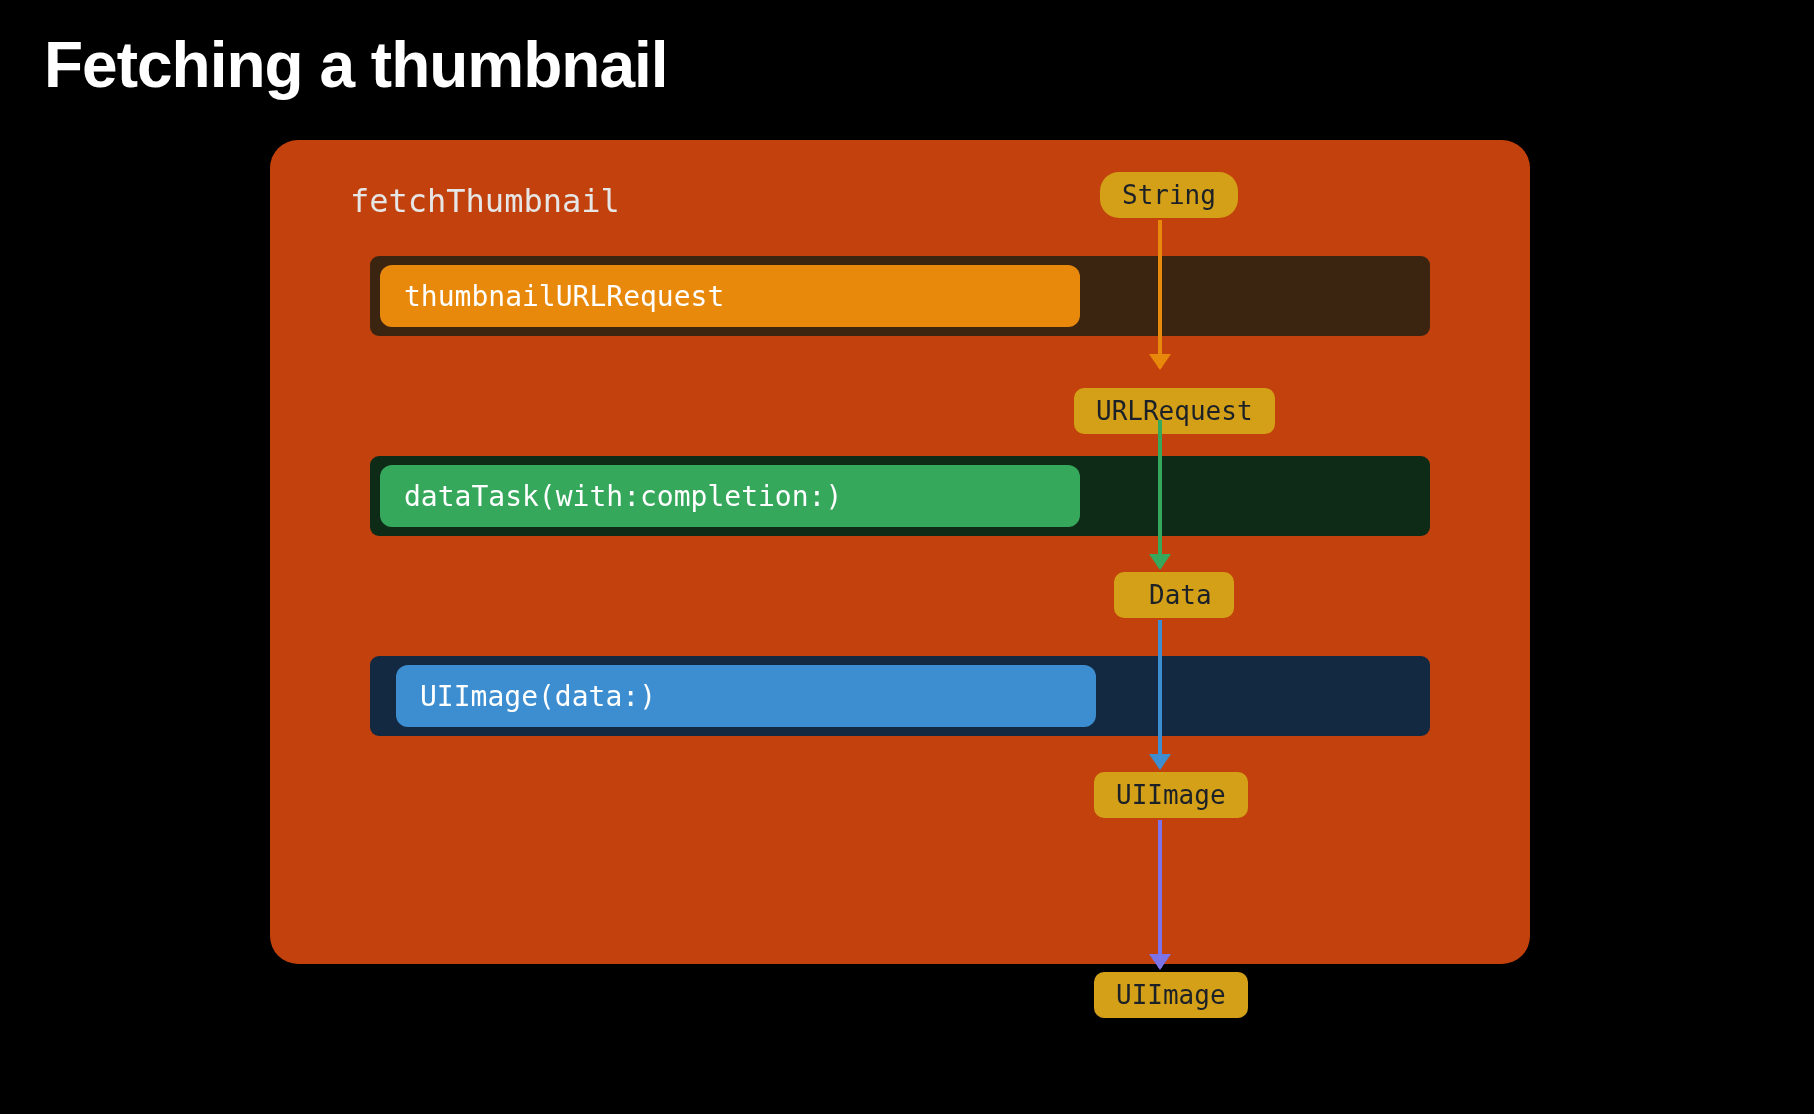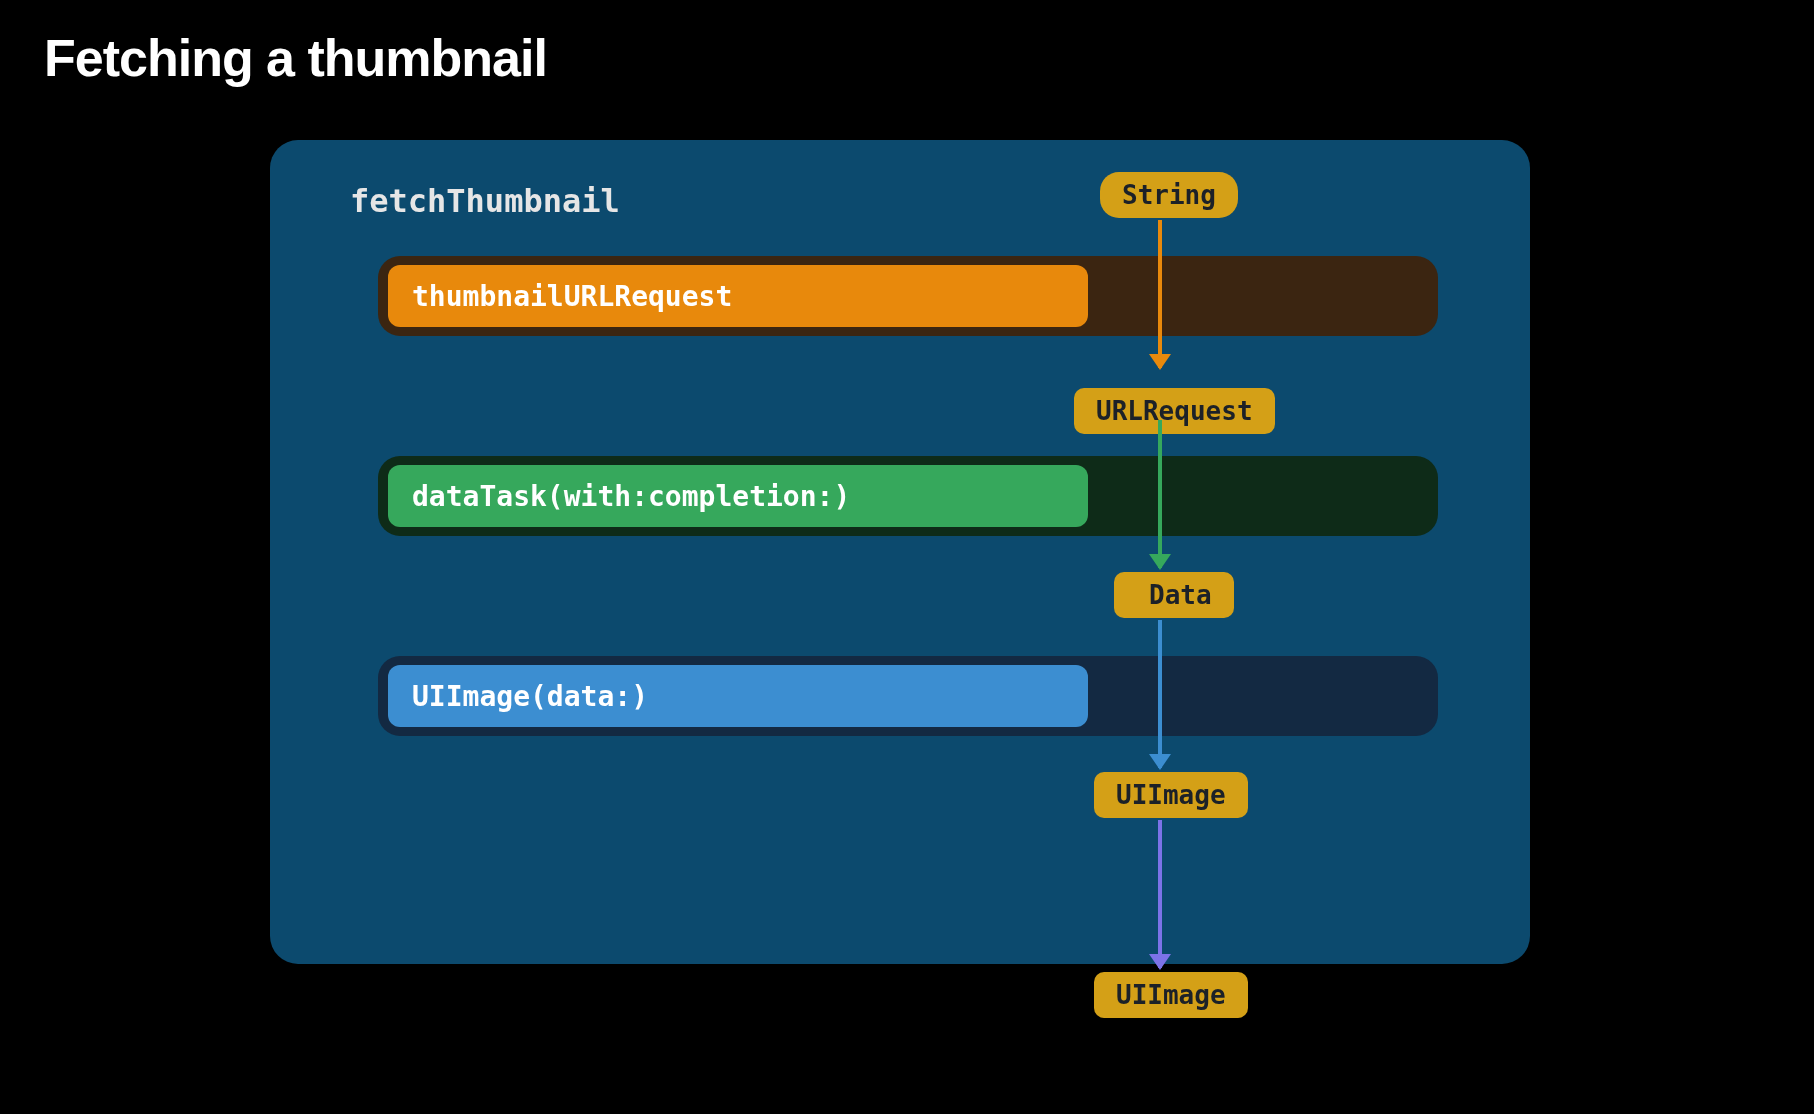--- a/index.html
+++ b/index.html
@@ -1,48 +1,47 @@
 <!DOCTYPE html>
 <html><head>
 <meta charset="utf-8">
 <style>
   * { box-sizing: border-box; margin: 0; padding: 0; }
   html, body { width: 1814px; height: 1114px; background: #000; font-family: -apple-system, "SF Pro Display", "Helvetica Neue", Arial, sans-serif; overflow: hidden; }
   .slide { width: 100%; height: 100%; position: relative; }
-  .title { position: absolute; left: 44px; top: 28px; color: #fff; font-size: 52px; font-weight: 700; letter-spacing: -1px; }
+  .title { position: absolute; left: 44px; top: 28px; color: #fff; font-size: 64px; font-weight: 700; letter-spacing: -1px; }
   .panel {
     position: absolute;
     left: 270px; top: 140px;
     width: 1260px; height: 824px;
-    background: #0c4a6e;
+    background: #c2410c;
     border-radius: 28px;
-    font-weight: bold;
   }
   .fn-name {
     position: absolute; left: 80px; top: 42px;
     color: #e6e6e6;
     font-family: "SF Mono", ui-monospace, Menlo, Consolas, monospace;
     font-size: 32px;
   }
   .type-box {
     position: absolute;
     background: #d4a017;
     color: #1c2128;
     font-family: "SF Mono", ui-monospace, Menlo, Consolas, monospace;
     font-size: 26px;
     border-radius: 10px;
     padding: 8px 22px;
     text-align: center;
   }
   .row {
     position: absolute;
-    left: 108px;
+    left: 100px;
     width: 1060px;
     height: 80px;
-    border-radius: 22px;
+    border-radius: 9px;
   }
   .row-inner {
     position: absolute; left: 10px; top: 9px;
     width: 700px; height: 62px;
     border-radius: 12px;
     display: flex; align-items: center;
     padding-left: 24px;
     font-family: "SF Mono", ui-monospace, Menlo, Consolas, monospace;
     font-size: 28px;
     color: #fff;
@@ -76,21 +75,21 @@
     <div class="type-box" style="left:824px; top:632px;">UIImage</div>
     <div class="type-box" style="left:824px; top:832px;">UIImage</div>
 
     <div class="row" style="top: 116px; background: rgb(59, 37, 17);">
       <div class="row-inner" style="background: rgb(232, 137, 12);">thumbnailURLRequest</div>
     </div>
     <div class="row" style="top: 316px; background: rgb(14, 43, 24);">
       <div class="row-inner" style="background: rgb(54, 168, 92);">dataTask(with:completion:)</div>
     </div>
     <div class="row" style="top: 516px; background: rgb(19, 41, 66);">
-      <div class="row-inner" style="background: rgb(60, 142, 209);">UIImage(data:)</div>
+      <div class="row-inner" style="background: rgb(60, 142, 209); margin-left: 16px;">UIImage(data:)</div>
     </div>
 
     <div class="arrow" style="left:888px; top:80px; height:148px;">
       <div class="shaft" style="background: rgb(232, 137, 12);"></div>
         <div class="head" style="border-top: 16px solid rgb(232, 137, 12);"></div>
     </div>
     <div class="arrow" style="left:888px; top:280px; height:148px;">
       <div class="shaft" style="background: rgb(54, 168, 92);"></div>
         <div class="head" style="border-top: 16px solid rgb(54, 168, 92);"></div>
     </div>

